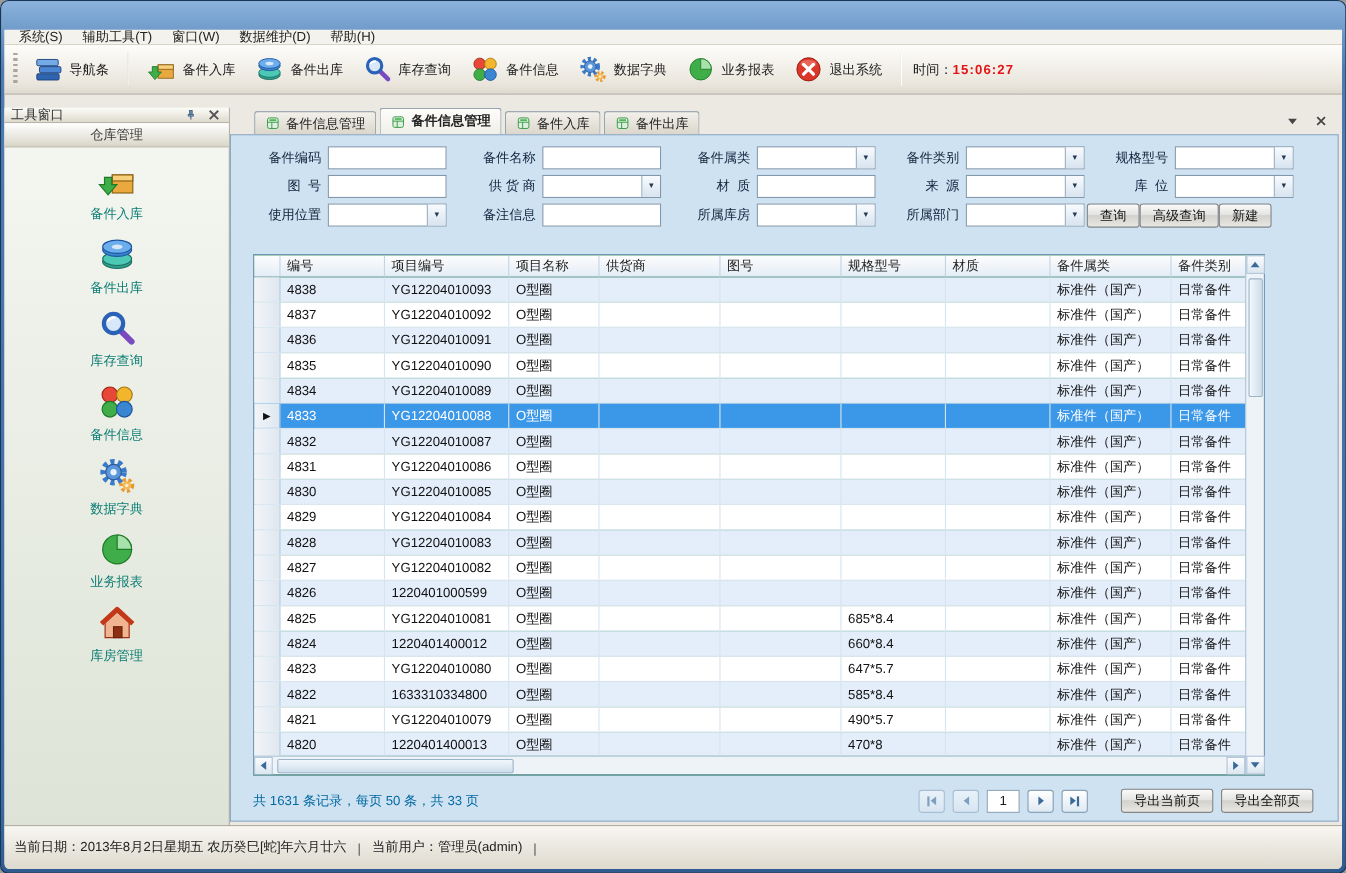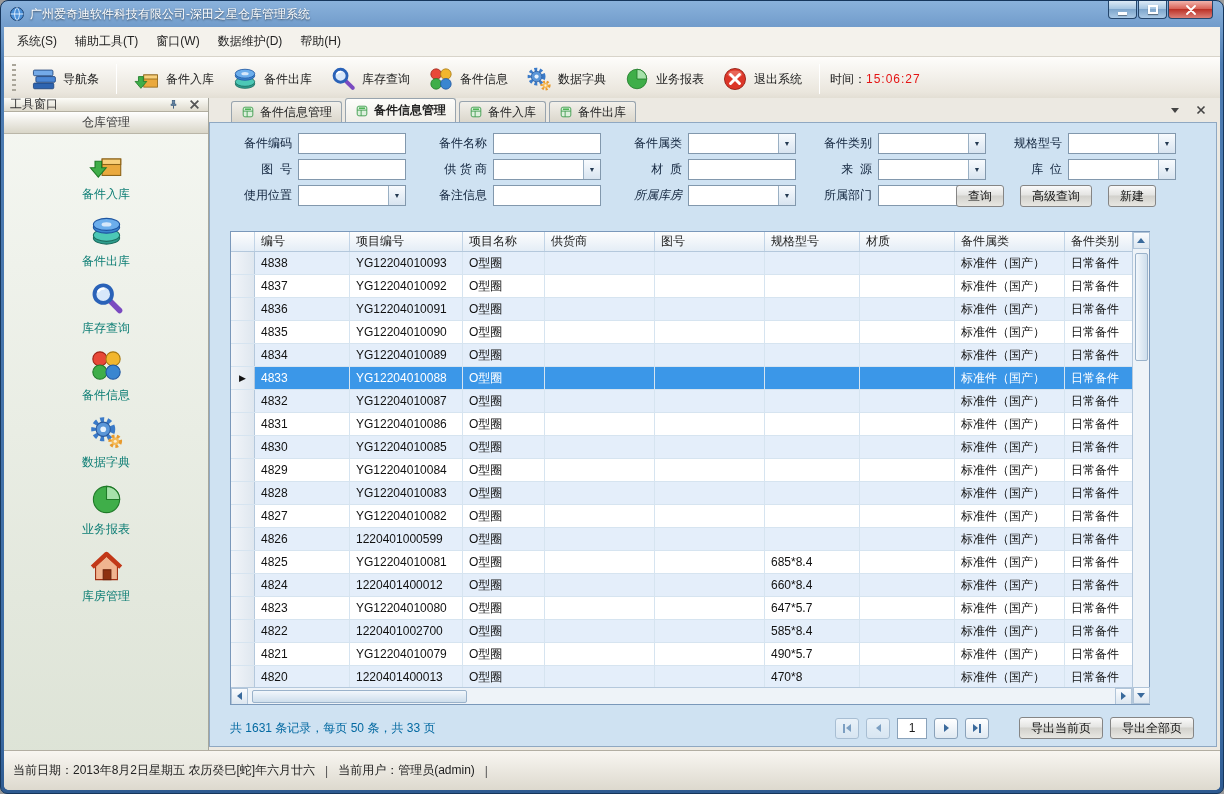--- a/index.html
+++ b/index.html
@@ -8,30 +8,30 @@
 .titlebar{position:absolute;top:0;left:0;right:0;height:26px;display:flex;align-items:center;padding-left:8px;gap:5px}
 .app-ico{width:16px;height:16px;flex:none}
 .title{color:#fff;text-shadow:0 1px 2px rgba(0,0,0,.6);white-space:nowrap}
 .cap-btns{position:absolute;top:0;right:10px;display:flex;gap:1px}
 .cap-btn{width:29px;height:18px;border:1px solid #24466c;border-top:none;border-radius:0 0 4px 4px;background:linear-gradient(180deg,#dceaf6,#a6c6e2 45%,#7ea6cc 50%,#abcae6);display:flex;align-items:center;justify-content:center}
 .cap-btn.close{width:45px;background:linear-gradient(180deg,#f2b4ac,#da6458 45%,#bc3328 50%,#dc8078)}
 .gmin{width:9px;height:3px;background:#fff;margin-top:8px;box-shadow:0 1px 1px rgba(0,0,0,.4)}
 .gmax{width:10px;height:9px;border:2px solid #fff;box-shadow:0 1px 1px rgba(0,0,0,.4)}
 .gx{width:12px;height:10px}
 .client{position:absolute;left:3px;right:3px;top:26px;bottom:3px;background:#ece9e2;border-radius:0 0 5px 5px;overflow:hidden}
-.menubar{height:30px;background:#f4f2ec;border-bottom:1px solid #d8d4ca;display:flex;align-items:center;padding-left:4px}
+.menubar{height:14px;background:#f4f2ec;border-bottom:1px solid #d8d4ca;display:flex;align-items:center;padding-left:4px}
 .menu-item{padding:5px 9px;color:#222;white-space:nowrap}
 .toolbar{height:45px;background:linear-gradient(180deg,#fefdfb,#eae6dd 80%,#dfdacf);border-bottom:1px solid #b2aea2;display:flex;align-items:center;padding:0 6px}
 .grip{width:4px;height:30px;margin:0 6px 0 2px;background:repeating-linear-gradient(180deg,#aaa69a 0 2px,transparent 2px 5px)}
 .tb-items{display:flex;align-items:center}
 .tbtn{display:flex;align-items:center;gap:6px;padding:6px 9px;border-radius:3px;white-space:nowrap}
 .tbtn svg{width:26px;height:26px;flex:none}
 .tool-sep{width:1px;height:30px;background:#bcb8ac;border-right:1px solid #fff;margin:0 8px}
 .time-label{margin-left:2px;color:#222}
-.time-value{color:#e41414;font-weight:normal;letter-spacing:1px}
+.time-value{color:#e41414;font-weight:bold;letter-spacing:1px}
 .main{position:absolute;top:71px;left:0;right:0;bottom:25px;display:flex}
 .sidebar{width:205px;flex:none;background:linear-gradient(180deg,#f5f7f2,#dde3d6);border-right:1px solid #a6a69c;display:flex;flex-direction:column}
 .tw-header{height:14px;flex:none;background:linear-gradient(180deg,#fcfcf8,#dedacd);border-bottom:1px solid #b2aea0;display:flex;align-items:center;gap:6px;padding:0 6px}
 .tw-title{flex:1;color:#333}
 .tw-btn{width:15px;height:15px;display:flex;align-items:center;justify-content:center}
 .tw-btn svg{width:11px;height:11px}
 .group-header{height:22px;flex:none;background:linear-gradient(180deg,#ffffff,#d9d6c8);border-bottom:1px solid #bab6a8;display:flex;align-items:center;justify-content:center;color:#3a3a3a}
 .side-items{flex:1;overflow:hidden;padding-top:6px}
 .side-item{height:64px;margin-top:3px;display:flex;flex-direction:column;align-items:center;justify-content:center;gap:4px}
 .side-item svg{width:35px;height:35px}
@@ -44,21 +44,21 @@
 .tab svg{width:14px;height:14px;flex:none}
 .ts-btns{position:absolute;right:12px;top:5px;display:flex;gap:12px;align-items:center}
 .ts-btn{width:14px;height:14px;display:flex;align-items:center;justify-content:center}
 .gx2{width:10px;height:10px}
 .panel{flex:1;position:relative;margin:0 3px 18px 0;background:#cfe2f2;border:1px solid #8fa8c2}
 .ffield{position:absolute;display:flex;align-items:center;height:21px}
 .flabel{width:62px;text-align:right;margin-right:6px;color:#10233c;white-space:pre}
 .fbox{width:108px;height:21px;background:#fff;border:1px solid #8298ad;display:flex;align-items:center}
 .fval{flex:1;padding:0 4px;overflow:hidden;white-space:nowrap}
 .combo-arrow{width:17px;height:100%;flex:none;border-left:1px solid #9ab0c4;background:linear-gradient(180deg,#f8fbfe,#d8e4f0);display:flex;align-items:center;justify-content:center;font-size:7px;color:#243a52}
-.form-buttons{position:absolute;top:62px;left:746px;display:flex;gap:16px}
+.form-buttons{position:absolute;top:62px;left:778px;display:flex;gap:0}
 .btn{height:22px;padding:0 11px;font-size:12px;font-family:inherit;color:#111;background:linear-gradient(180deg,#fafafa,#e4e4e2 45%,#d2d1cc 50%,#e8e7e2);border:1px solid #858585;border-radius:3px;display:flex;align-items:center;white-space:nowrap;cursor:default}
 .grid{position:absolute;left:20px;top:108px;width:920px;height:474px;border:1px solid #7a98ba;background:#15803d;display:flex}
 .grid-main{flex:1;min-width:0;display:flex;flex-direction:column;overflow:hidden}
 .grid-hrow{height:20px;flex:none;display:flex;background:linear-gradient(180deg,#fdfdfd,#e4edf6);border-bottom:1px solid #b4c8dc;overflow:hidden}
 .gh{flex:none;display:flex;align-items:center;padding:0 6px;border-right:1px solid #c2d4e6;color:#1c1c1c;overflow:hidden;white-space:nowrap}
 .grid-body{flex:1;overflow:hidden}
 .grow{height:23px;display:flex;border-bottom:1px solid #d6e4f0;background:#fff}
 .grow.alt{background:#e4eefa}
 .grow.sel{background:#3b97e8}
 .grow.sel .gc{color:#fff}
@@ -155,39 +155,20 @@
       </symbol>
 <symbol id="sym-pin" viewBox="0 0 16 16">
         <rect x="6.2" y="2" width="3.6" height="5.5" fill="#6a8aaa" stroke="#3a5a7a"></rect>
         <rect x="4.5" y="7.5" width="7" height="2" fill="#8aa6c0" stroke="#3a5a7a"></rect>
         <line x1="8" y1="9.5" x2="8" y2="14" stroke="#3a5a7a" stroke-width="1.4"></line>
       </symbol>
 </defs>
 </svg>
 
 <div class="window">
-  <div class="titlebar">
-    <svg class="app-ico">
-        <use href="#sym-app"></use>
-      </svg>
-    <span class="title">广州爱奇迪软件科技有限公司-深田之星仓库管理系统</span>
-    <div class="cap-btns">
-      <div class="cap-btn">
-          <span class="gmin"></span>
-        </div>
-      <div class="cap-btn">
-          <span class="gmax"></span>
-        </div>
-      <div class="cap-btn close">
-          <svg class="gx" viewBox="0 0 12 10">
-            <path d="M2 1 L10 9 M10 1 L2 9" stroke="#fff" stroke-width="1.8" stroke-linecap="round"></path>
-          </svg>
-        </div>
-    </div>
-  </div>
   <div class="client">
     <div class="menubar">
         <div class="menu-item">系统(S)</div>
         <div class="menu-item">辅助工具(T)</div>
         <div class="menu-item">窗口(W)</div>
         <div class="menu-item">数据维护(D)</div>
         <div class="menu-item">帮助(H)</div>
       </div>
     <div class="toolbar">
       <div class="grip"></div>
@@ -420,21 +401,21 @@
                   <span class="fval"></span>
                   <span class="combo-arrow">▼</span>
                 </div>
               </div>
               <div class="ffield" style="left: 215px; top: 62px;">
                 <label class="flabel">备注信息</label>
                 <div class="fbox">
                   <span class="fval"></span>
                 </div>
               </div>
-              <div class="ffield" style="left: 410px; top: 62px; font-style: italic;">
+              <div class="ffield" style="left: 410px; top: 62px;">
                 <label class="flabel">所属库房</label>
                 <div class="fbox combo">
                   <span class="fval"></span>
                   <span class="combo-arrow">▼</span>
                 </div>
               </div>
               <div class="ffield" style="left: 600px; top: 62px;">
                 <label class="flabel">所属部门</label>
                 <div class="fbox combo">
                   <span class="fval"></span>
@@ -667,21 +648,21 @@
                     <div class="gc c5"></div>
                     <div class="gc c6">647*5.7</div>
                     <div class="gc c7"></div>
                     <div class="gc c8">标准件（国产）</div>
                     <div class="gc c9">日常备件</div>
                     <div class="gc c10">PC</div>
                   </div>
                   <div class="grow alt">
                     <div class="gc ind c0"></div>
                     <div class="gc c1">4822</div>
-                    <div class="gc c2">1220401002700</div>
+                    <div class="gc c2">1633310334800</div>
                     <div class="gc c3">O型圈</div>
                     <div class="gc c4"></div>
                     <div class="gc c5"></div>
                     <div class="gc c6">585*8.4</div>
                     <div class="gc c7"></div>
                     <div class="gc c8">标准件（国产）</div>
                     <div class="gc c9">日常备件</div>
                     <div class="gc c10">PC</div>
                   </div>
                   <div class="grow">

